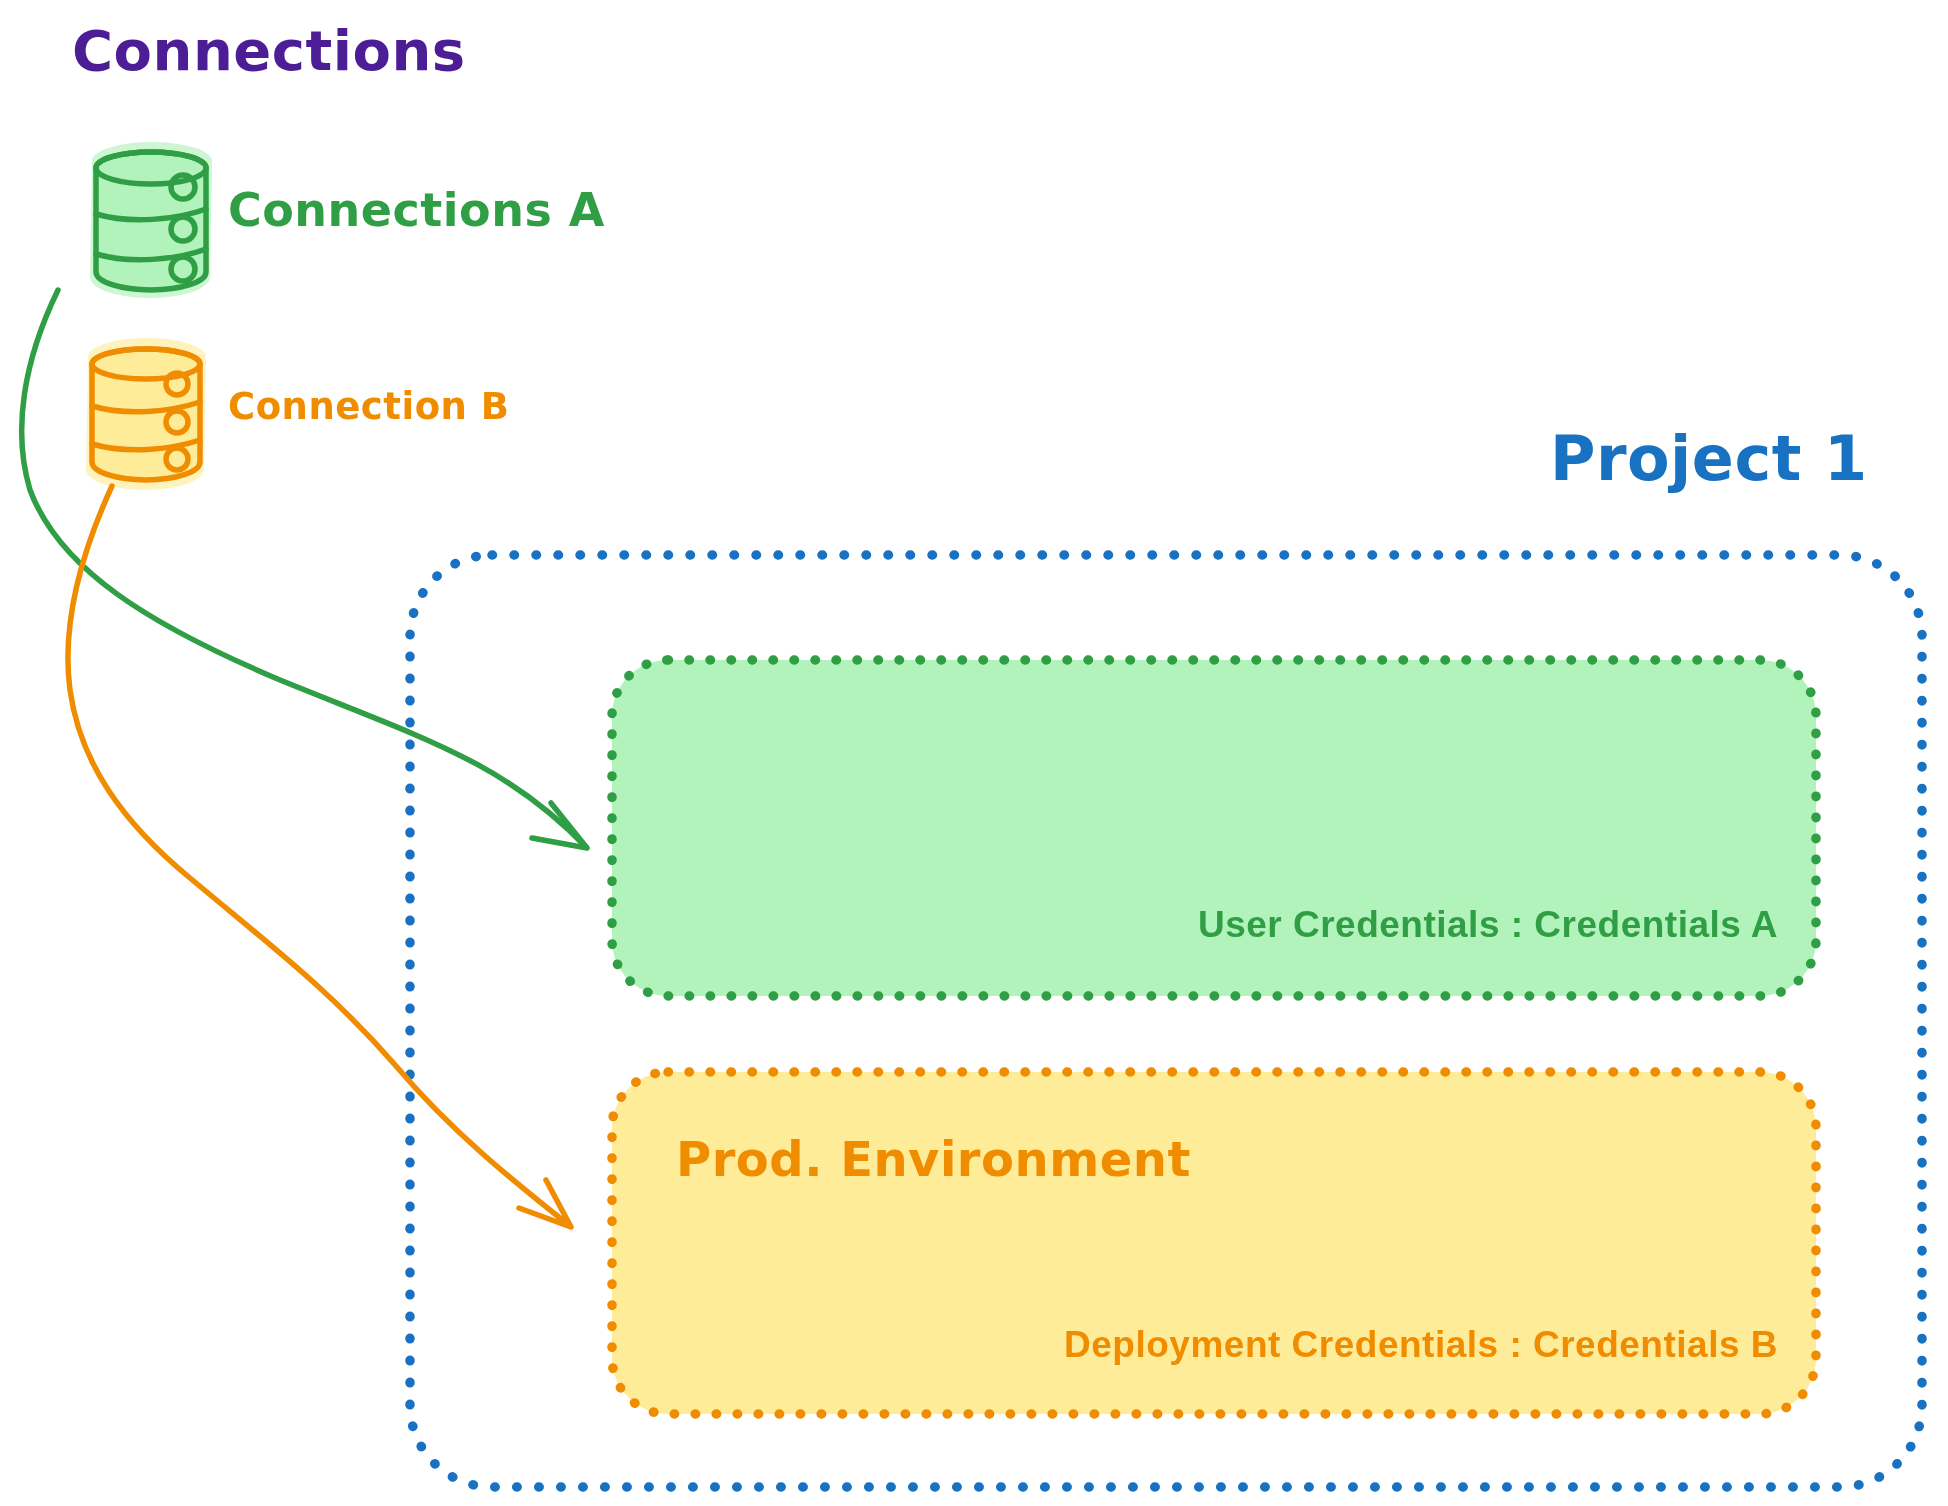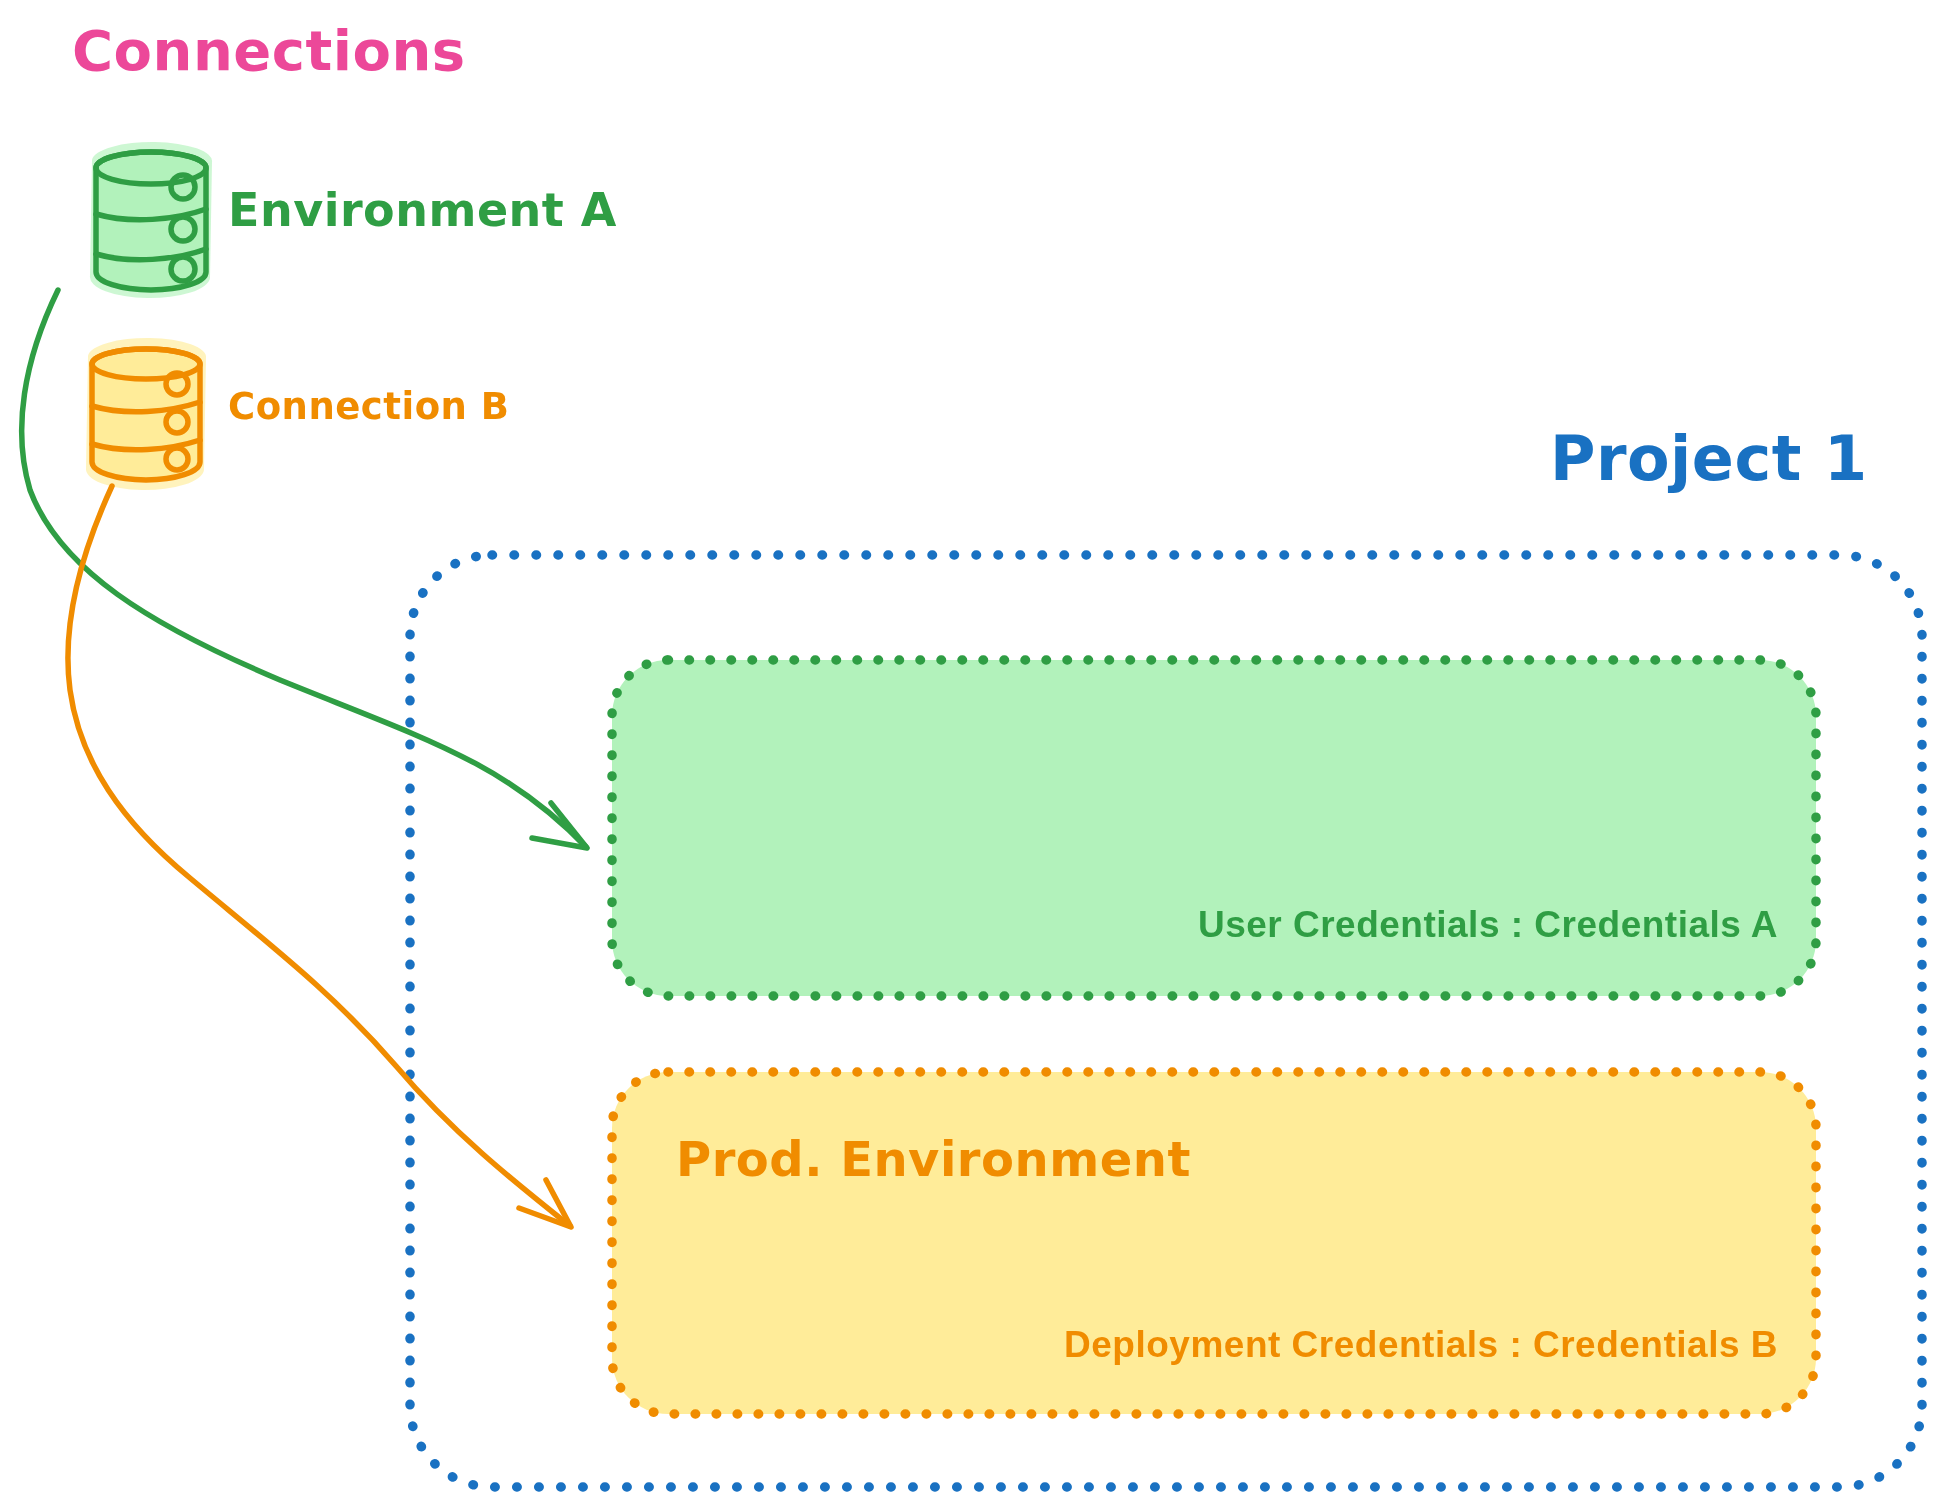--- a/index.html
+++ b/index.html
@@ -3,21 +3,21 @@
 <meta charset="utf-8">
 <style>
   html,body{margin:0;padding:0;background:#ffffff;}
   body{width:1948px;height:1506px;overflow:hidden;}
   .canvas{position:relative;width:1948px;height:1506px;background:#ffffff;
           font-family:"DejaVu Sans",sans-serif;}
   .layer{position:absolute;left:0;top:0;width:1948px;height:1506px;}
   .txt{position:absolute;line-height:1.05;white-space:nowrap;font-weight:600;}
   .hand{font-family:"DejaVu Sans",sans-serif;letter-spacing:0.5px;}
   .mono{font-family:Liberation Sans, sans-serif;letter-spacing:0.5px;}
-  .ink{color:#ec4899;}
+  .ink{color:#4c1d95;}
   .green{color:#2f9e44;}
   .orange{color:#f08c00;}
   .blue{color:#1971c2;}
   .title{left:72px;top:22px;font-size:56px;}
   .conn-a{left:228px;top:186px;font-size:46px;}
   .conn-b{left:228px;top:388px;font-size:37px;}
   .project{left:1538px;top:426px;font-size:62px;margin-left:12px;}
   .env-name{font-size:48px;}
   .dev-name{left:664px;top:708px;}
   .prod-name{left:676px;top:1134px;}
@@ -66,21 +66,21 @@
     </g>
 
     <g fill="none" stroke-width="5.5" stroke-linecap="round" stroke-linejoin="round" stroke="#f08c00">
       <path d="M 112 486 C 78 560, 62 630, 70 690 C 80 762, 122 822, 190 878 C 270 945, 332 992, 396 1066 C 452 1132, 512 1180, 570 1226"></path>
       <path d="M 546 1180 L 571 1227 L 519 1208"></path>
     </g>
   </svg>
 
   <div class="txt hand ink title">Connections</div>
 
-  <div class="txt hand green conn-a">Environment A</div>
+  <div class="txt hand green conn-a">Connections A</div>
 
   <div class="txt hand orange conn-b">Connection B</div>
 
   <div class="txt hand blue project">Project 1</div>
 
 
   <div class="txt mono green creds dev-creds">User Credentials : Credentials A</div>
 
   <div class="txt hand orange env-name prod-name">Prod. Environment</div>
 

